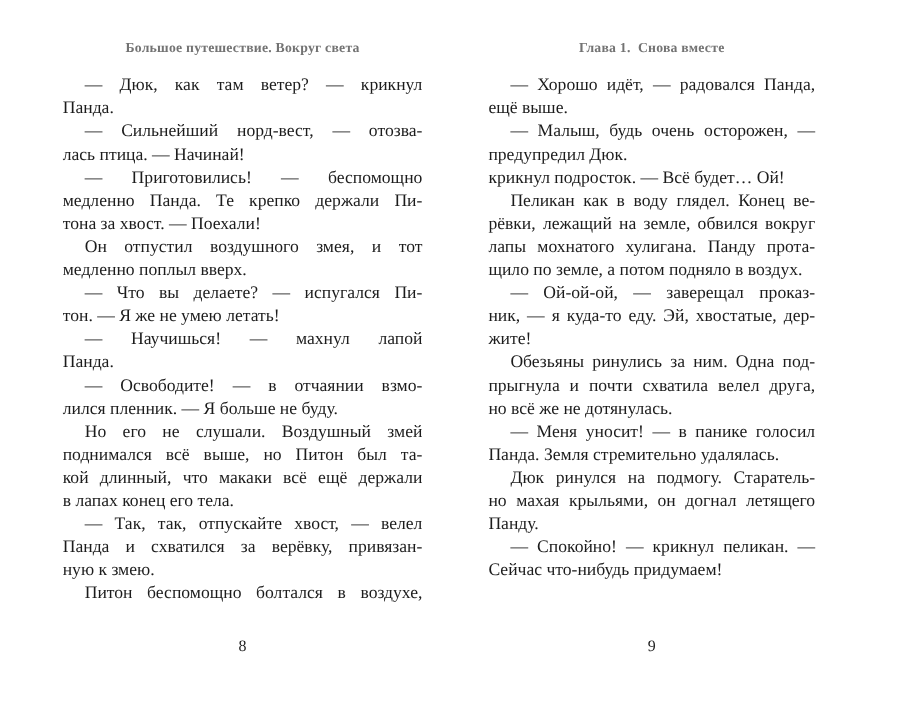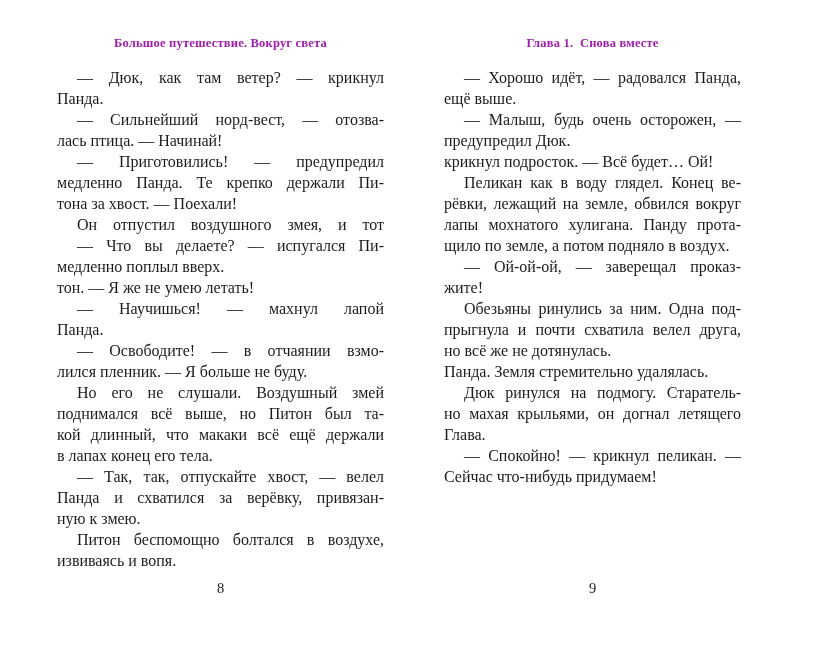--- a/index.html
+++ b/index.html
@@ -16,21 +16,21 @@
     color: #1c1c1c;
   }
   .running-header {
     position: absolute;
     top: 36px;
     font-size: 12.5px;
     font-weight: bold;
     letter-spacing: 0.2px;
     text-align: center;
     white-space: pre;
-    color: #a21caf;
+    color: #737373;
   }
   #header-left  { left: 57px;  width: 327px; }
   #header-right { left: 444px; width: 297px; }
 
   .page-col {
     position: absolute;
     top: 67px;
   }
   #col-left  { left: 57px;  width: 327px; }
   #col-right { left: 444px; width: 297px; }
@@ -62,61 +62,62 @@
 
   <div id="header-left" class="running-header">Большое путешествие. Вокруг света</div>
 
   <div id="header-right" class="running-header">Глава 1.  Снова вместе</div>
 
   <div id="col-left" class="page-col">
       <div class="line first">— Дюк, как там ветер? — крикнул</div>
       <div class="line last">Панда.</div>
       <div class="line first">— Сильнейший норд-вест, — отозва-</div>
       <div class="line last">лась птица. — Начинай!</div>
-      <div class="line first">— Приготовились! — предупредил</div>
+      <div class="line first">— Приготовились! — беспомощно</div>
       <div class="line">медленно Панда. Те крепко держали Пи-</div>
       <div class="line last">тона за хвост. — Поехали!</div>
       <div class="line first">Он отпустил воздушного змея, и тот</div>
+      <div class="line last">медленно поплыл вверх.</div>
       <div class="line first">— Что вы делаете? — испугался Пи-</div>
-      <div class="line last">медленно поплыл вверх.</div>
       <div class="line last">тон. — Я же не умею летать!</div>
       <div class="line first">— Научишься! — махнул лапой</div>
       <div class="line last">Панда.</div>
       <div class="line first">— Освободите! — в отчаянии взмо-</div>
       <div class="line last">лился пленник. — Я больше не буду.</div>
       <div class="line first">Но его не слушали. Воздушный змей</div>
       <div class="line">поднимался всё выше, но Питон был та-</div>
       <div class="line">кой длинный, что макаки всё ещё держали</div>
       <div class="line last">в лапах конец его тела.</div>
       <div class="line first">— Так, так, отпускайте хвост, — велел</div>
       <div class="line">Панда и схватился за верёвку, привязан-</div>
       <div class="line last">ную к змею.</div>
       <div class="line first">Питон беспомощно болтался в воздухе,</div>
-      <div class="line last">извиваясь и вопя.</div>
     </div>
 
   <div id="col-right" class="page-col">
       <div class="line first">— Хорошо идёт, — радовался Панда,</div>
       <div class="line last">ещё выше.</div>
       <div class="line first">— Малыш, будь очень осторожен, —</div>
       <div class="line last">предупредил Дюк.</div>
       <div class="line last">крикнул подросток. — Всё будет… Ой!</div>
       <div class="line first">Пеликан как в воду глядел. Конец ве-</div>
       <div class="line">рёвки, лежащий на земле, обвился вокруг</div>
       <div class="line">лапы мохнатого хулигана. Панду прота-</div>
       <div class="line last">щило по земле, а потом подняло в воздух.</div>
       <div class="line first">— Ой-ой-ой, — заверещал проказ-</div>
+      <div class="line">ник, — я куда-то еду. Эй, хвостатые, дер-</div>
       <div class="line last">жите!</div>
       <div class="line first">Обезьяны ринулись за ним. Одна под-</div>
       <div class="line">прыгнула и почти схватила велел друга,</div>
       <div class="line last">но всё же не дотянулась.</div>
+      <div class="line first">— Меня уносит! — в панике голосил</div>
       <div class="line last">Панда. Земля стремительно удалялась.</div>
       <div class="line first">Дюк ринулся на подмогу. Старатель-</div>
       <div class="line">но махая крыльями, он догнал летящего</div>
-      <div class="line last">Глава.</div>
+      <div class="line last">Панду.</div>
       <div class="line first">— Спокойно! — крикнул пеликан. —</div>
       <div class="line last">Сейчас что-нибудь придумаем!</div>
     </div>
 
   <div id="pagenum-left" class="page-number">8</div>
 
   <div id="pagenum-right" class="page-number">9</div>
 
 </div>
 

